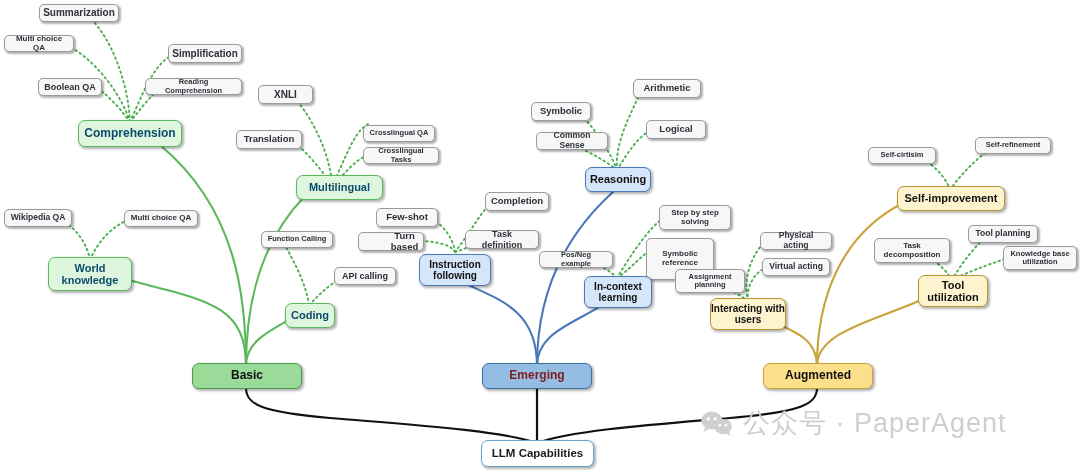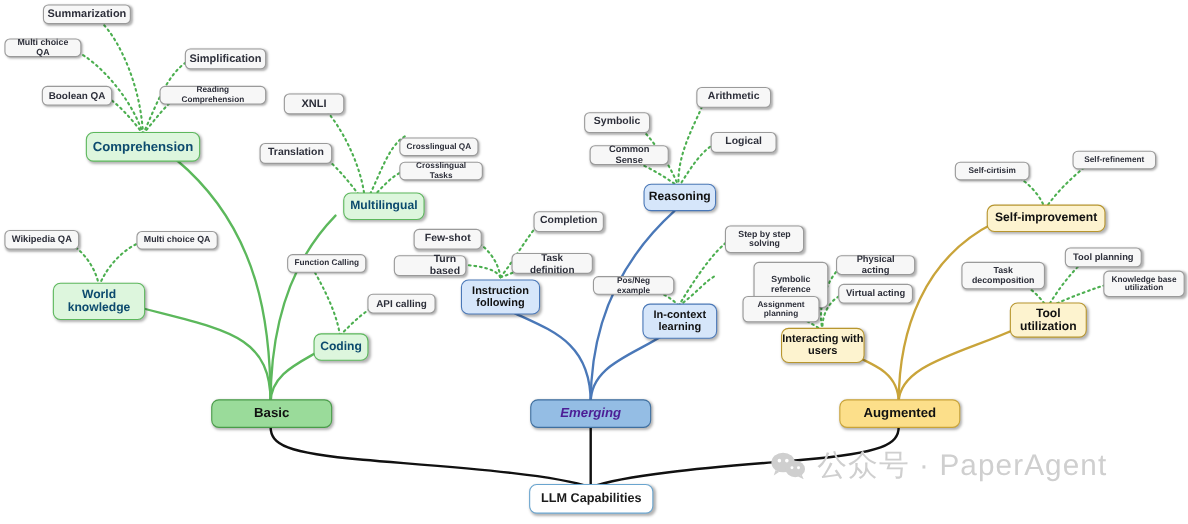--- a/index.html
+++ b/index.html
@@ -17,21 +17,21 @@
         color:#2d2f3a;font-weight:bold;padding:2px 5px;
         box-shadow:1.2px 1.2px 2px rgba(0,0,0,.30);}
 
   
   .green{background:#ddf6dd;border:1.4px solid #5cb85c;color:#0c4a6e;font-weight:bold;}
   .blue {background:#d6e6fa;border:1.4px solid #4a78b8;color:#111;font-weight:bold;text-align:center;}
   .yellow{background:#fdf3cf;border:1.4px solid #b8962e;color:#111;font-weight:bold;}
 
   
   .cat-green {background:#9adb9a;border:1.4px solid #4a9c4a;color:#111;font-weight:bold;}
-  .cat-blue  {background:#94bde4;border:1.4px solid #3f6f9f;color:#4c1d95;font-weight:bold;font-style:italic;}
+  .cat-blue  {background:#94bde4;border:1.4px solid #3f6f9f;color:#7f1d1d;font-weight:bold;}
   .cat-yellow{background:#fcdf8a;border:1.4px solid #c9a43a;color:#111;font-weight:bold;}
 
   .root{background:#ffffff;border:1.6px solid #6aa5cf;color:#1b1b1b;font-weight:bold;}
 
   .watermark{position:absolute;display:flex;align-items:center;gap:9px;
              color:#cfcfcf;font-size:27px;letter-spacing:1px;user-select:none;}
   .wm-icon{width:34px;height:26px;}
 </style>
 </head>
 <body>
@@ -126,21 +126,21 @@
   <div class="node green" style="left:78px;top:120px;width:104px;height:27px;font-size:12px;">Comprehension</div>
 
   <div class="node leaf" style="left:258px;top:85px;width:55px;height:19px;font-size:10px;">XNLI</div>
 
   <div class="node leaf" style="left:236px;top:130px;width:66px;height:19px;font-size:9.5px;">Translation</div>
 
   <div class="node leaf" style="left:363px;top:125px;width:72px;height:17px;font-size:7.5px;">Crosslingual QA</div>
 
   <div class="node leaf" style="left:363px;top:147px;width:76px;height:17px;font-size:7.5px;">Crosslingual Tasks</div>
 
-  <div class="node green" style="left:312px;top:175px;width:74px;height:25px;font-size:11px;">Multilingual</div>
+  <div class="node green" style="left:296px;top:175px;width:87px;height:25px;font-size:11px;">Multilingual</div>
 
   <div class="node leaf" style="left:4px;top:209px;width:68px;height:18px;font-size:8.5px;">Wikipedia QA</div>
 
   <div class="node leaf" style="left:124px;top:210px;width:74px;height:17px;font-size:8px;">Multi choice QA</div>
 
   <div class="node green" style="left:48px;top:257px;width:84px;height:34px;font-size:11px;">World knowledge</div>
 
   <div class="node leaf" style="left:261px;top:231px;width:72px;height:17px;font-size:7.5px;">Function Calling</div>
 
   <div class="node leaf" style="left:334px;top:267px;width:62px;height:18px;font-size:9px;">API calling</div>
@@ -164,21 +164,21 @@
   <div class="node leaf" style="left:485px;top:192px;width:64px;height:19px;font-size:9.5px;">Completion</div>
 
   <div class="node leaf" style="left:465px;top:230px;width:74px;height:19px;font-size:9px;">Task definition</div>
 
   <div class="node blue" style="left:419px;top:254px;width:72px;height:32px;font-size:10px;">Instruction following</div>
 
   <div class="node leaf" style="left:539px;top:251px;width:74px;height:17px;font-size:7.5px;">Pos/Neg example</div>
 
   <div class="node leaf" style="left:659px;top:205px;width:72px;height:25px;font-size:8px;">Step by step solving</div>
 
-  <div class="node leaf" style="left:646px;top:238px;width:68px;height:42px;font-size:8px;margin-left:39px;">Symbolic reference</div>
+  <div class="node leaf" style="left:646px;top:238px;width:68px;height:42px;font-size:8px;">Symbolic reference</div>
 
   <div class="node blue" style="left:584px;top:276px;width:68px;height:32px;font-size:10px;">In-context learning</div>
 
   <div class="node leaf" style="left:868px;top:147px;width:68px;height:17px;font-size:7.5px;">Self-cirtisim</div>
 
   <div class="node leaf" style="left:975px;top:137px;width:76px;height:17px;font-size:7.5px;">Self-refinement</div>
 
   <div class="node yellow" style="left:897px;top:186px;width:108px;height:25px;font-size:11px;">Self-improvement</div>
 
   <div class="node leaf" style="left:760px;top:232px;width:72px;height:18px;font-size:8.5px;">Physical acting</div>

